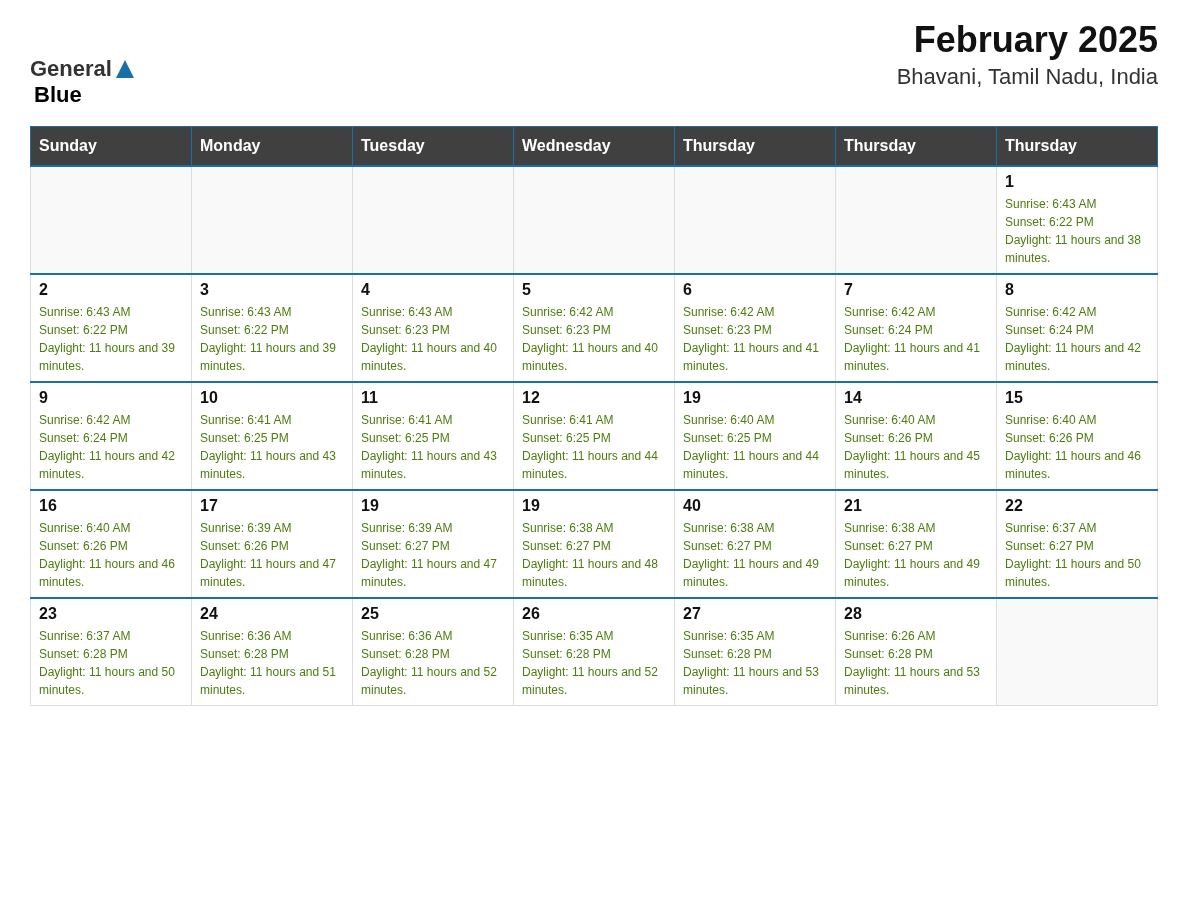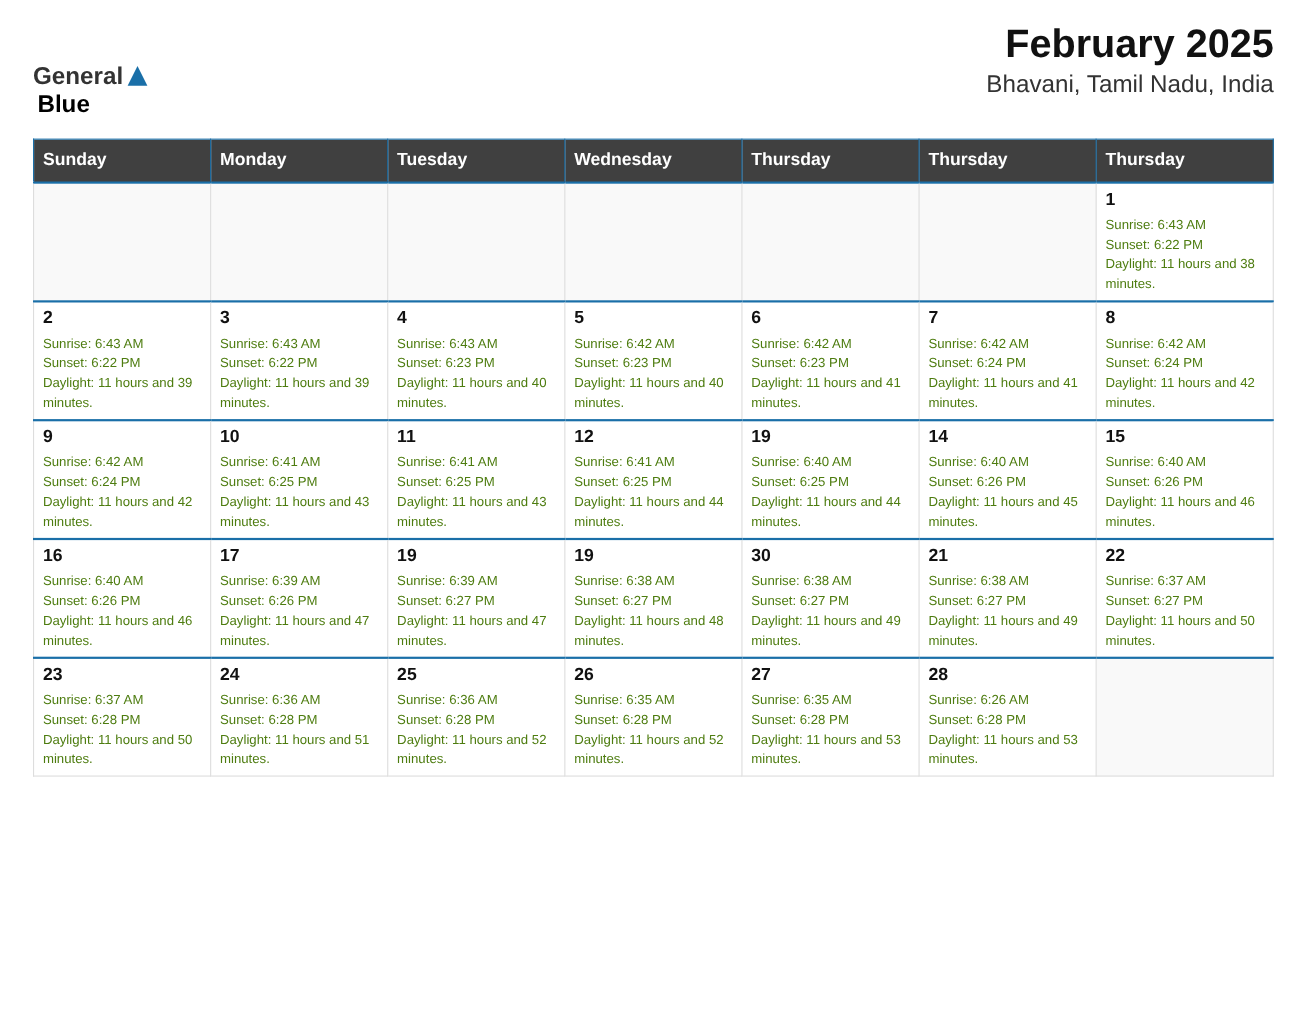--- a/index.html
+++ b/index.html
@@ -254,21 +254,21 @@
 Sunset: 6:27 PM
 Daylight: 11 hours and 47 minutes.</div>
         </td>
         <td>
           <div class="day-number">19</div>
           <div class="day-info" style="white-space: pre-line;">Sunrise: 6:38 AM
 Sunset: 6:27 PM
 Daylight: 11 hours and 48 minutes.</div>
         </td>
         <td>
-          <div class="day-number">30</div>
+          <div class="day-number">40</div>
           <div class="day-info" style="white-space: pre-line;">Sunrise: 6:38 AM
 Sunset: 6:27 PM
 Daylight: 11 hours and 49 minutes.</div>
         </td>
         <td>
           <div class="day-number">21</div>
           <div class="day-info" style="white-space: pre-line;">Sunrise: 6:38 AM
 Sunset: 6:27 PM
 Daylight: 11 hours and 49 minutes.</div>
         </td>

